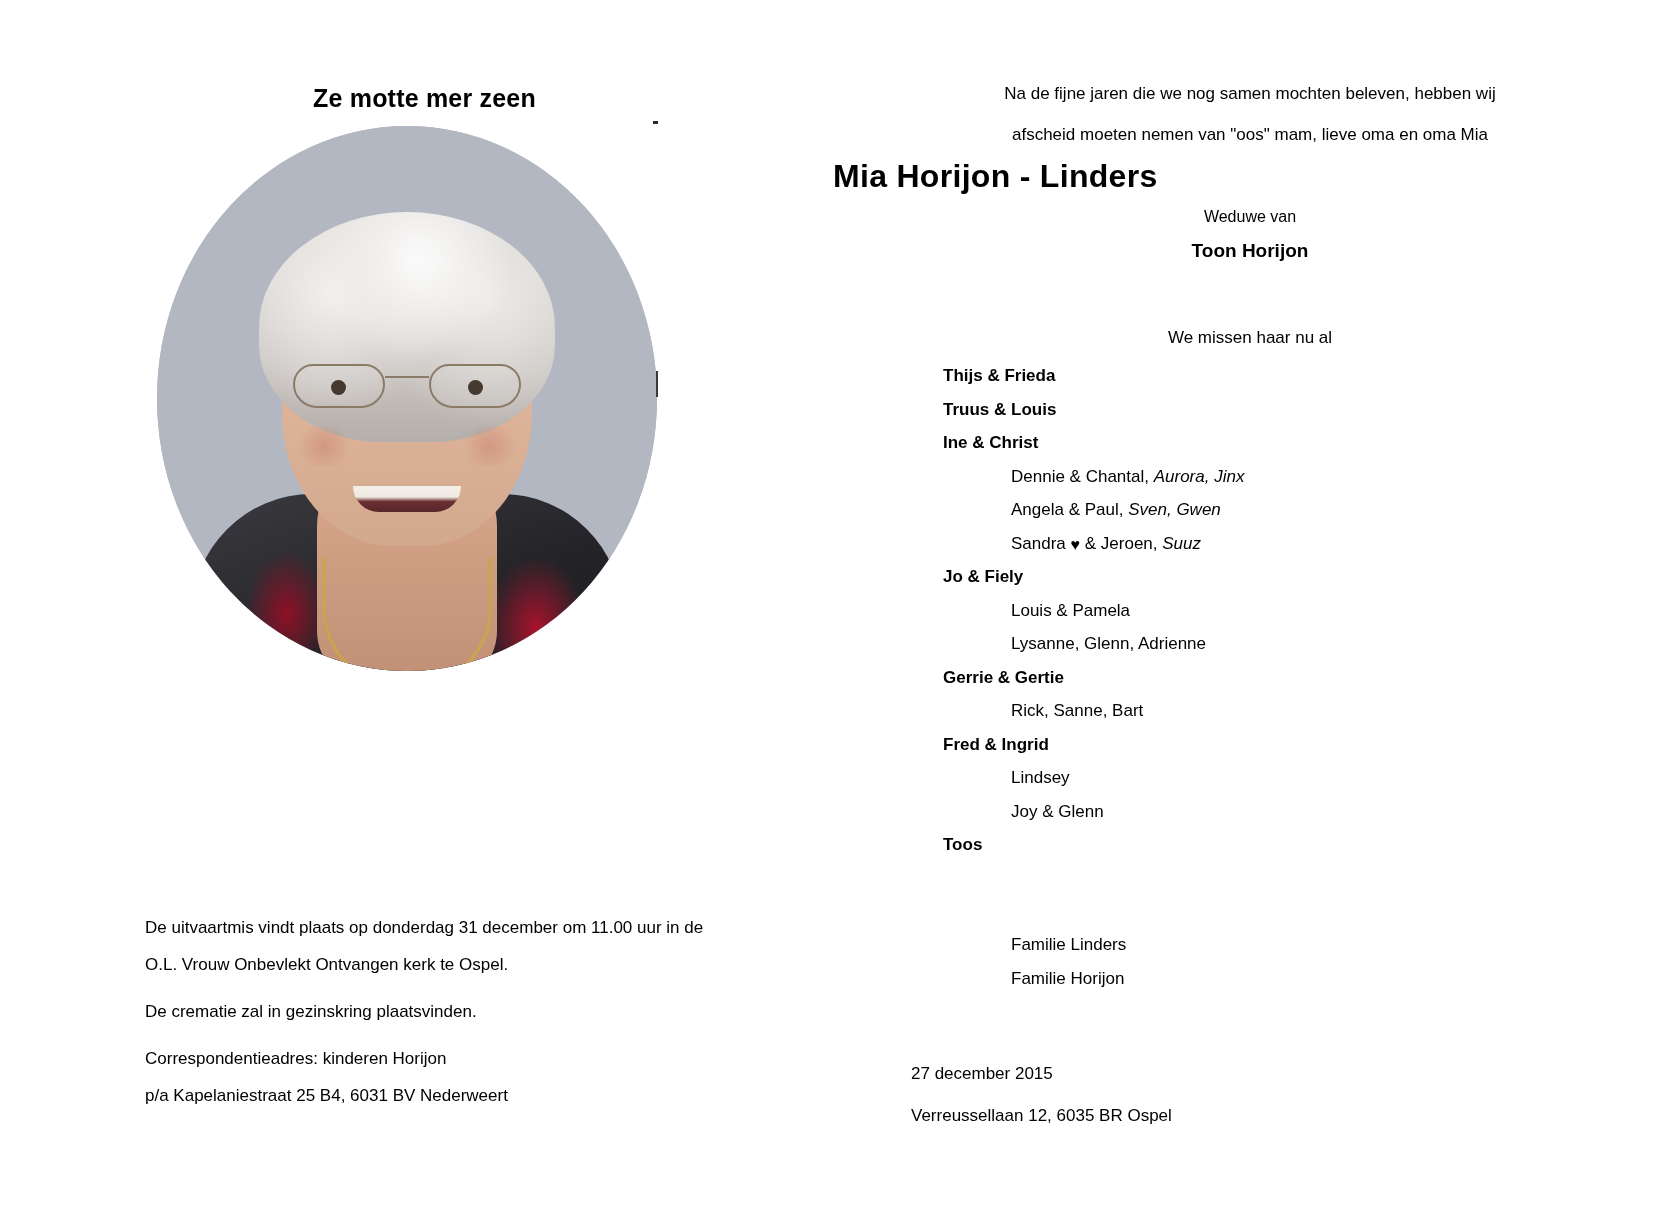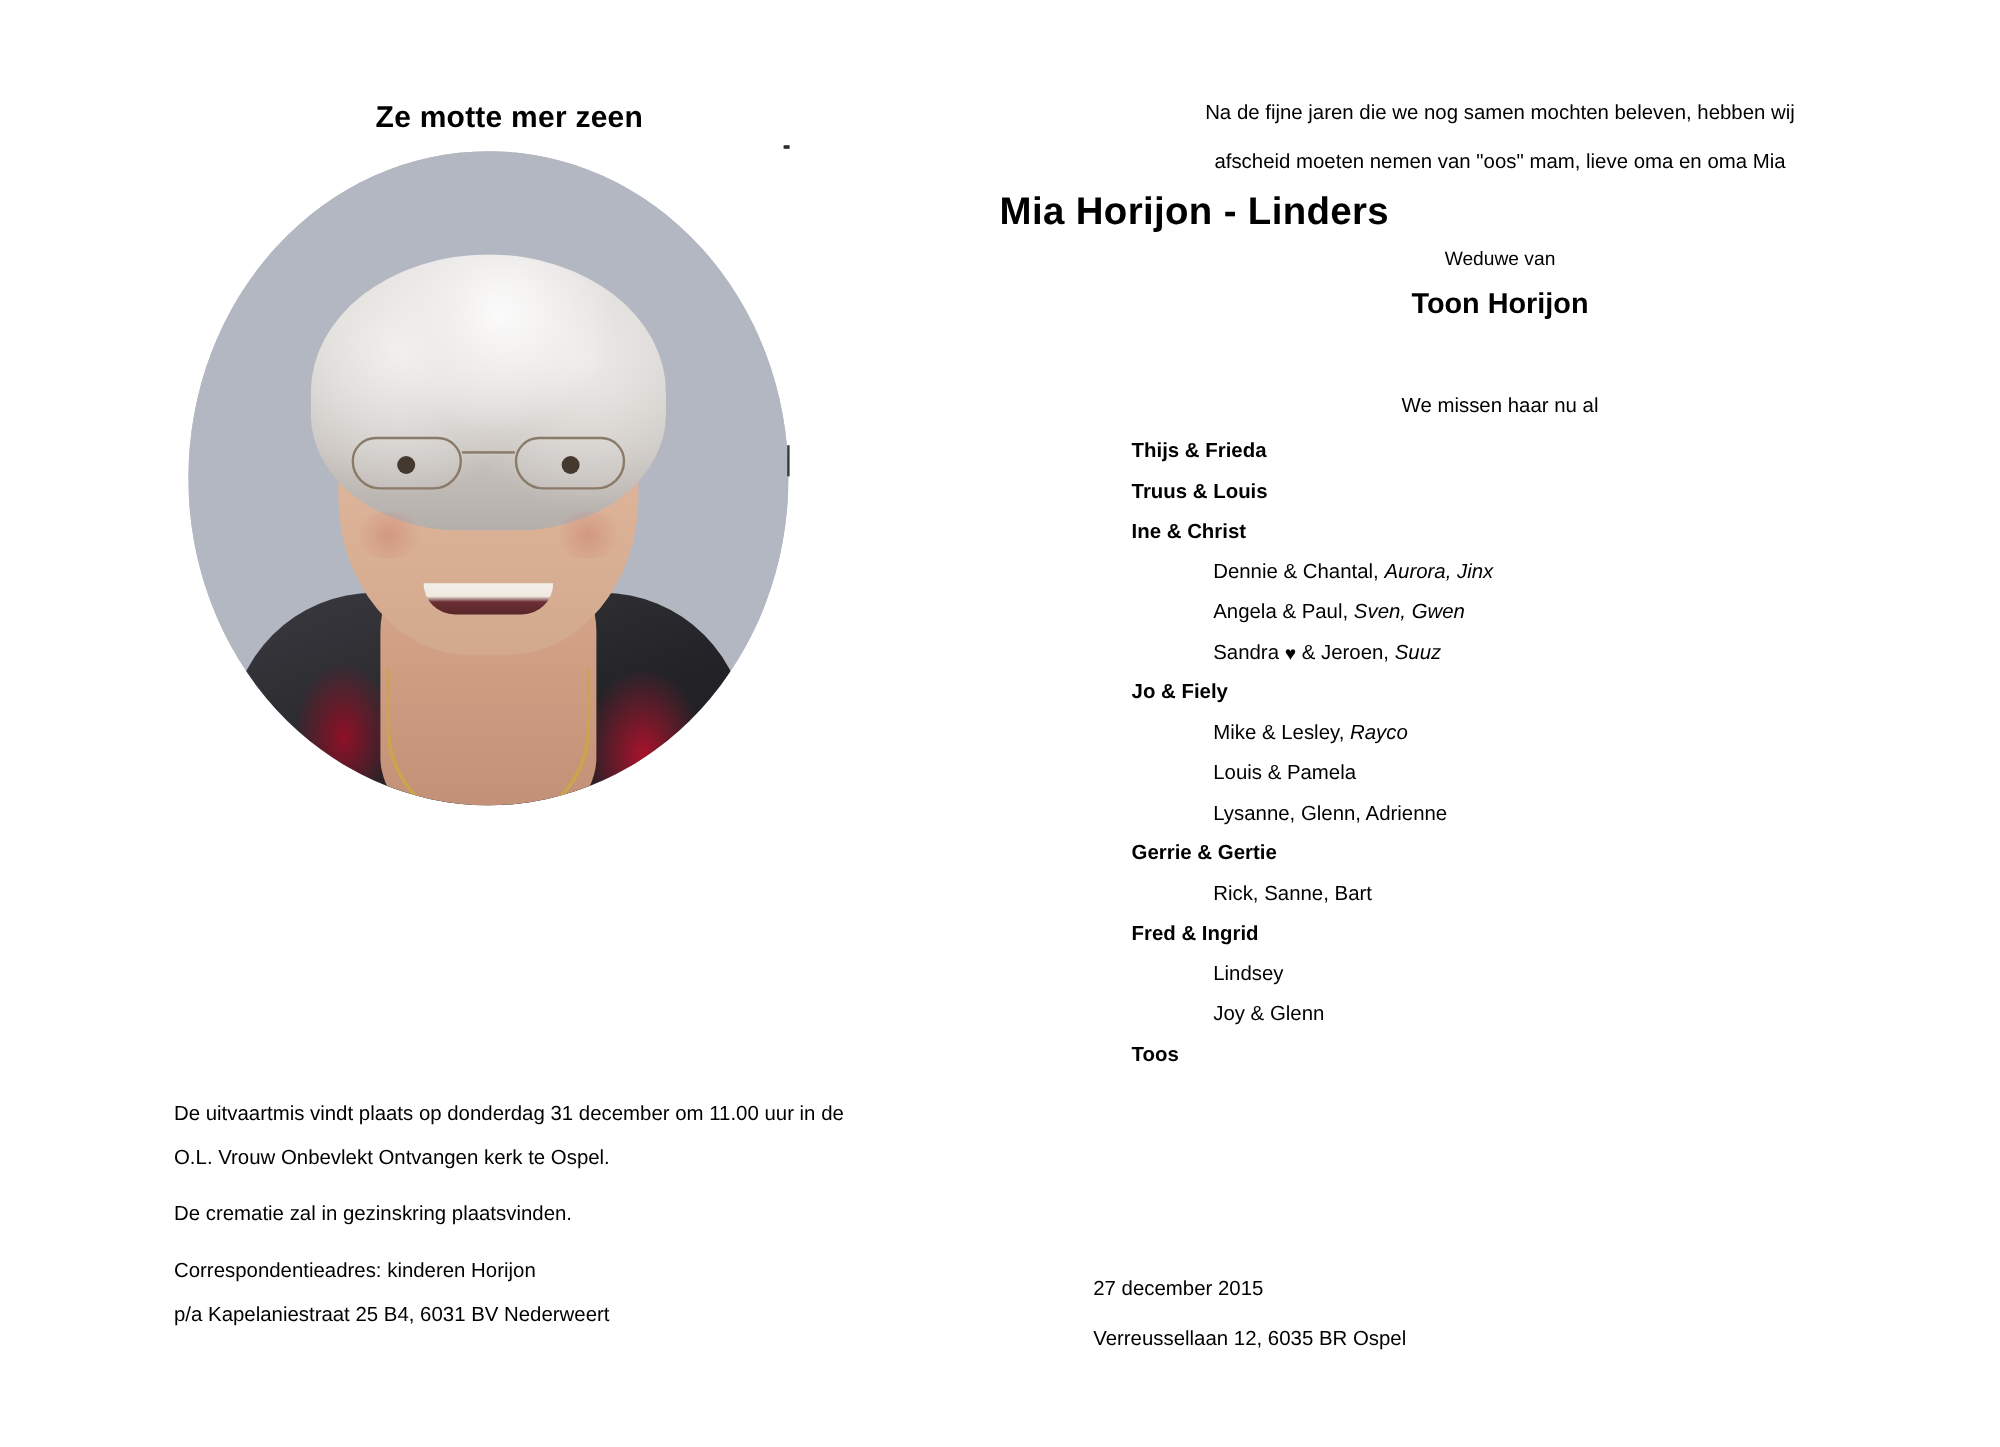--- a/index.html
+++ b/index.html
@@ -271,21 +271,21 @@
     width: 834px;
     text-align: center;
     font-size: 16px;
   }
   .name-spouse {
     position: absolute;
     left: 0;
     top: 240px;
     width: 834px;
     text-align: center;
-    font-size: 24px;
+    font-size: 19px;
     font-weight: bold;
   }
   .passed {
     position: absolute;
     left: 0;
     top: 291px;
     width: 834px;
     text-align: center;
     font-size: 17px;
   }
@@ -410,31 +410,34 @@
     <div class="missen">We missen haar nu al</div>
 
     <div class="family-list" id="family-list">
         <div class="fam-row lvl0">Thijs &amp; Frieda</div>
         <div class="fam-row lvl0">Truus &amp; Louis</div>
         <div class="fam-row lvl0">Ine &amp; Christ</div>
         <div class="fam-row lvl1"><span>Dennie &amp; Chantal, </span><em>Aurora, Jinx</em></div>
         <div class="fam-row lvl1"><span>Angela &amp; Paul, </span><em>Sven, Gwen</em></div>
         <div class="fam-row lvl1"><span>Sandra </span><span class="heart">♥</span><span> &amp; Jeroen, </span><em>Suuz</em></div>
         <div class="fam-row lvl0">Jo &amp; Fiely</div>
-        <div class="fam-row lvl1"><span>Mike &amp; Lesley, </span><em>Rayco</em></div>
         <div class="fam-row lvl1">Louis &amp; Pamela</div>
         <div class="fam-row lvl1">Lysanne, Glenn, Adrienne</div>
         <div class="fam-row lvl0">Gerrie &amp; Gertie</div>
         <div class="fam-row lvl1">Rick, Sanne, Bart</div>
         <div class="fam-row lvl0">Fred &amp; Ingrid</div>
         <div class="fam-row lvl1">Lindsey</div>
         <div class="fam-row lvl1">Joy &amp; Glenn</div>
         <div class="fam-row lvl0">Toos</div>
       </div>
 
+    <div class="families" id="families">
+        <div class="f-row">Familie Linders</div>
+        <div class="f-row">Familie Horijon</div>
+      </div>
 
     <div class="footer-right">
       <span class="f-line">27 december 2015</span>
       <span class="f-line">Verreussellaan 12, 6035 BR  Ospel</span>
     </div>
 
   </div>
 </div>
 
 </body></html>

